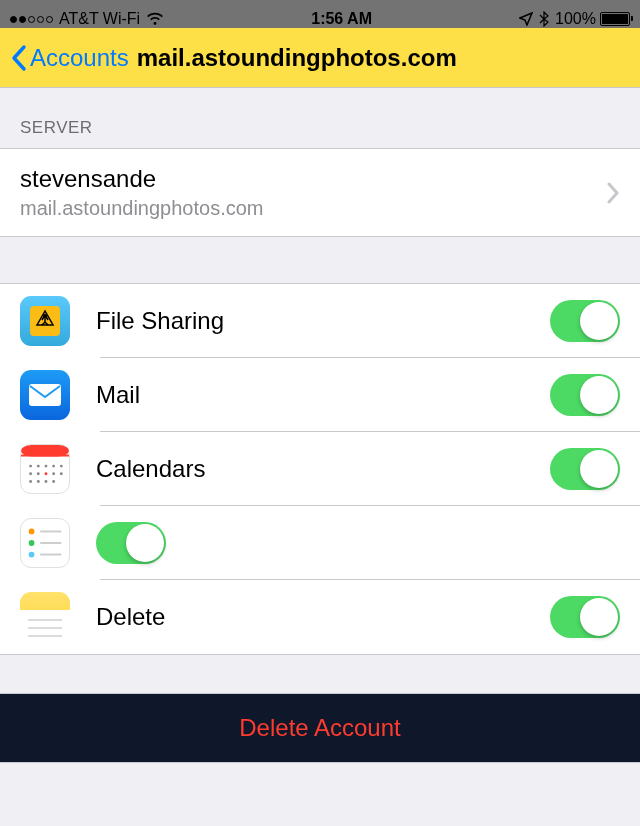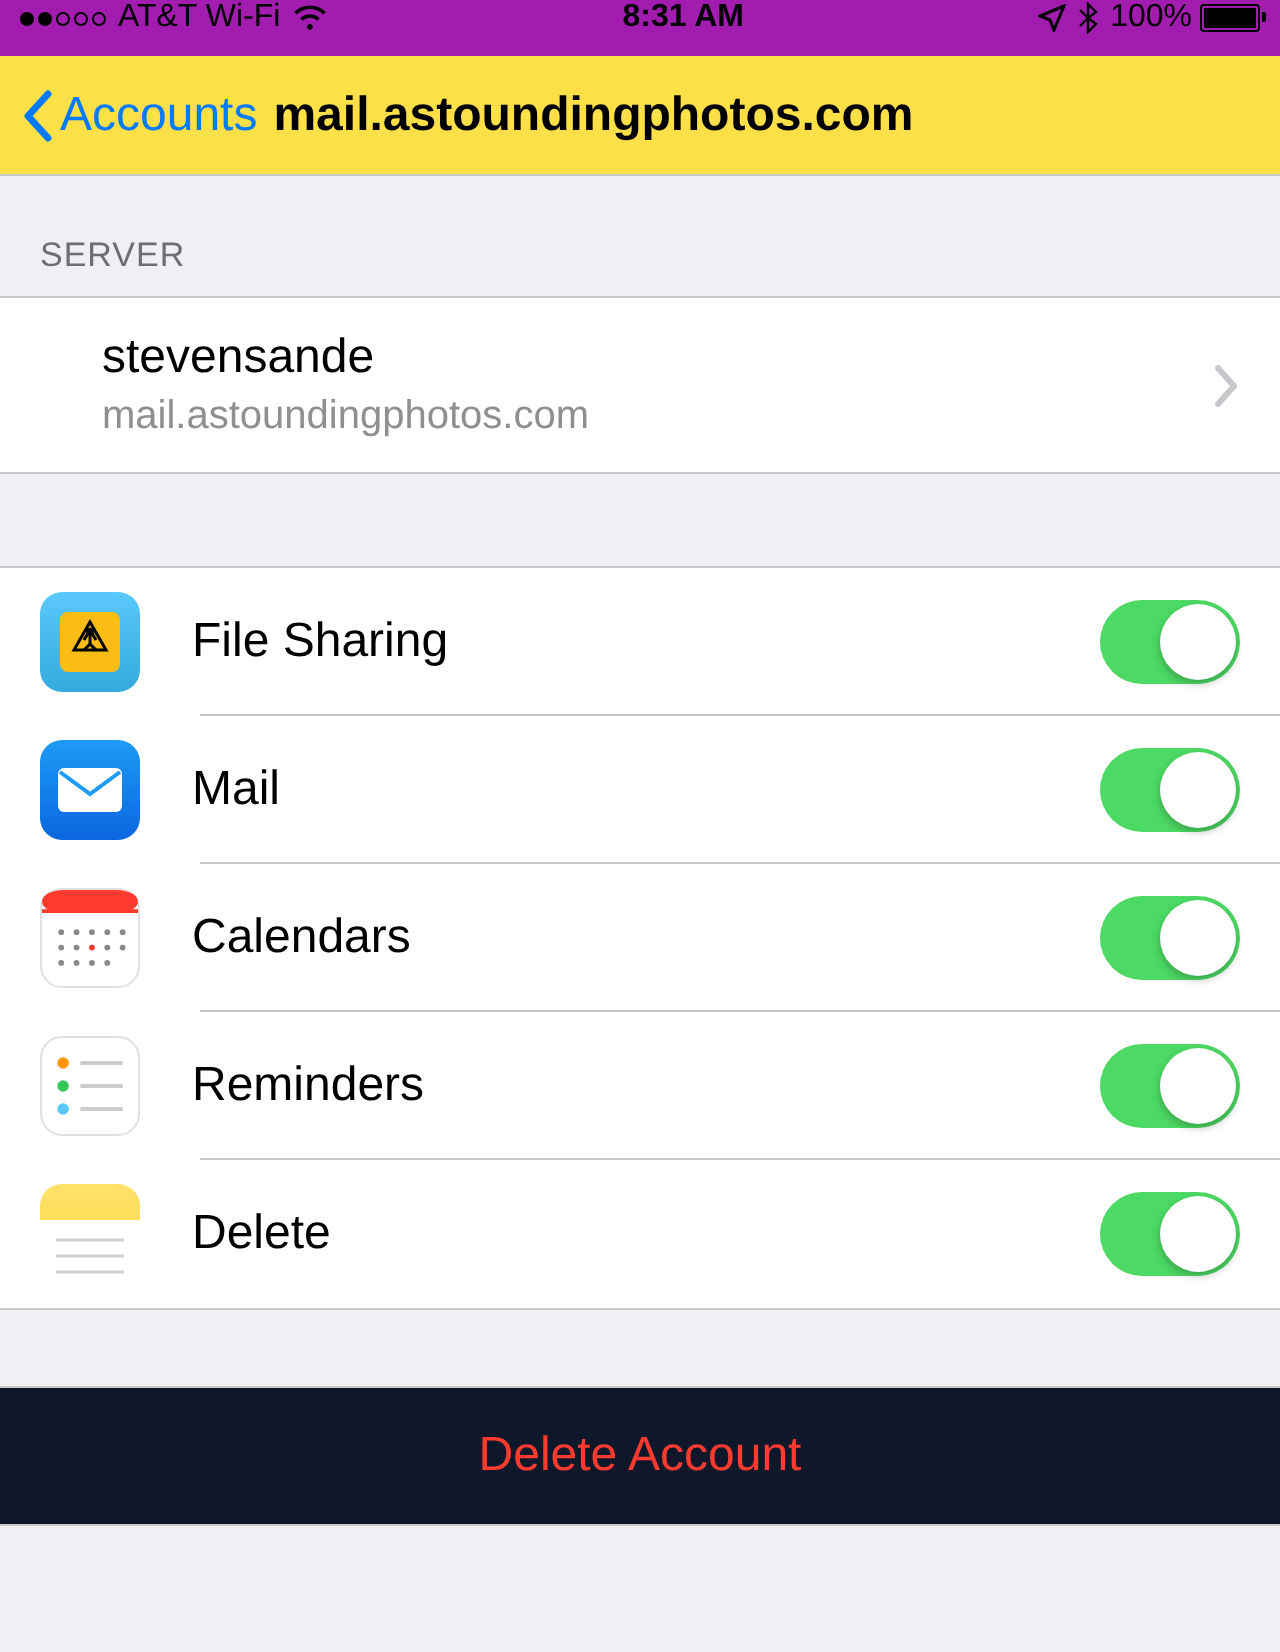--- a/index.html
+++ b/index.html
@@ -8,23 +8,23 @@
   height: 826px;
   font-family: -apple-system, "Helvetica Neue", Helvetica, Arial, sans-serif;
   background: #efeff4;
   overflow: hidden;
   color: #000;
 }
 
 
 .status-bar {
   height: 28px;
-  background: #a21caf;
-  display: flex;
-  align-items: flex-start;
+  background: #737373;
+  display: flex;
+  align-items: flex-end;
   justify-content: space-between;
   padding: 0 10px;
   font-size: 16px;
   font-weight: 500;
 }
 .status-left, .status-right { display: flex; align-items: center; gap: 6px; }
 .status-center { font-weight: 600; }
 .signal-dots { display: flex; gap: 2px; align-items: center; }
 .dot { width: 7px; height: 7px; border-radius: 50%; border: 1px solid #000; }
 .dot.filled { background: #000; }
@@ -72,21 +72,21 @@
 .cell.with-icon { padding-left: 20px; }
 .cell.sep::after {
   content: "";
   position: absolute;
   left: 100px;
   right: 0;
   bottom: 0;
   height: 1px;
   background: #c8c7cc;
 }
-.server-cell { padding: 16px 20px; cursor: pointer; margin-left: 31px; }
+.server-cell { padding: 16px 20px; cursor: pointer; }
 .server-cell .texts { flex: 1; }
 .server-title { font-size: 24px; color: #000; margin-bottom: 4px; }
 .server-sub { font-size: 20px; color: #8e8e93; }
 .disclosure { color: #c7c7cc; }
 
 .app-icon {
   width: 50px; height: 50px;
   border-radius: 11px;
   margin-right: 26px;
   display: flex;
@@ -146,21 +146,21 @@
         <span class="dot filled"></span>
         <span class="dot"></span>
         <span class="dot"></span>
         <span class="dot"></span>
     </span>
     <span>AT&amp;T Wi-Fi</span>
     <svg class="wifi-icon" viewBox="0 0 20 14">
         <path d="M10 13.5c.9 0 1.6-.7 1.6-1.6S10.9 10.3 10 10.3s-1.6.7-1.6 1.6.7 1.6 1.6 1.6zM6 8.5c2.2-2.2 5.8-2.2 8 0l1.4-1.4c-3-3-7.8-3-10.8 0L6 8.5zM2.6 5.1c4.1-4.1 10.7-4.1 14.8 0L18.8 3.7C14-1.1 6-1.1 1.2 3.7l1.4 1.4z" fill="#000"></path>
       </svg>
   </div>
-  <div class="status-center">8:31 AM</div>
+  <div class="status-center">1:56 AM</div>
   <div class="status-right">
     <svg width="14" height="14" viewBox="0 0 14 14">
         <path d="M13 1L1 6l5 2 2 5z" fill="none" stroke="#000" stroke-width="1.5"></path>
       </svg>
     <svg width="10" height="16" viewBox="0 0 10 16">
         <path d="M5 1v14l4-4-4-3 4-3-4-4zM5 8L1 4m0 8l4-4" fill="none" stroke="#000" stroke-width="1.2"></path>
       </svg>
     <div class="battery-group">
       <span>100%</span>
       <span class="battery-icon">
@@ -258,21 +258,20 @@
     <div class="app-icon icon-reminders">
       <svg width="50" height="50" viewBox="0 0 50 50">
           <circle cx="11" cy="13" r="3" fill="#ff9500"></circle>
           <circle cx="11" cy="25" r="3" fill="#34c759"></circle>
           <circle cx="11" cy="37" r="3" fill="#5ac8fa"></circle>
           <line x1="20" y1="13" x2="42" y2="13" stroke="#ccc" stroke-width="2"></line>
           <line x1="20" y1="25" x2="42" y2="25" stroke="#ccc" stroke-width="2"></line>
           <line x1="20" y1="37" x2="42" y2="37" stroke="#ccc" stroke-width="2"></line>
         </svg>
     </div>
-    <div class="cell-label">Reminders</div>
     <div class="toggle">
         <div class="knob"></div>
       </div>
   </div>
 
   <div class="cell with-icon">
     <div class="app-icon icon-notes">
       <svg width="50" height="50" viewBox="0 0 50 50">
           <rect x="0" y="18" width="50" height="32" fill="#fff"></rect>
           <line x1="8" y1="28" x2="42" y2="28" stroke="#d0d0d0" stroke-width="1.5"></line>

